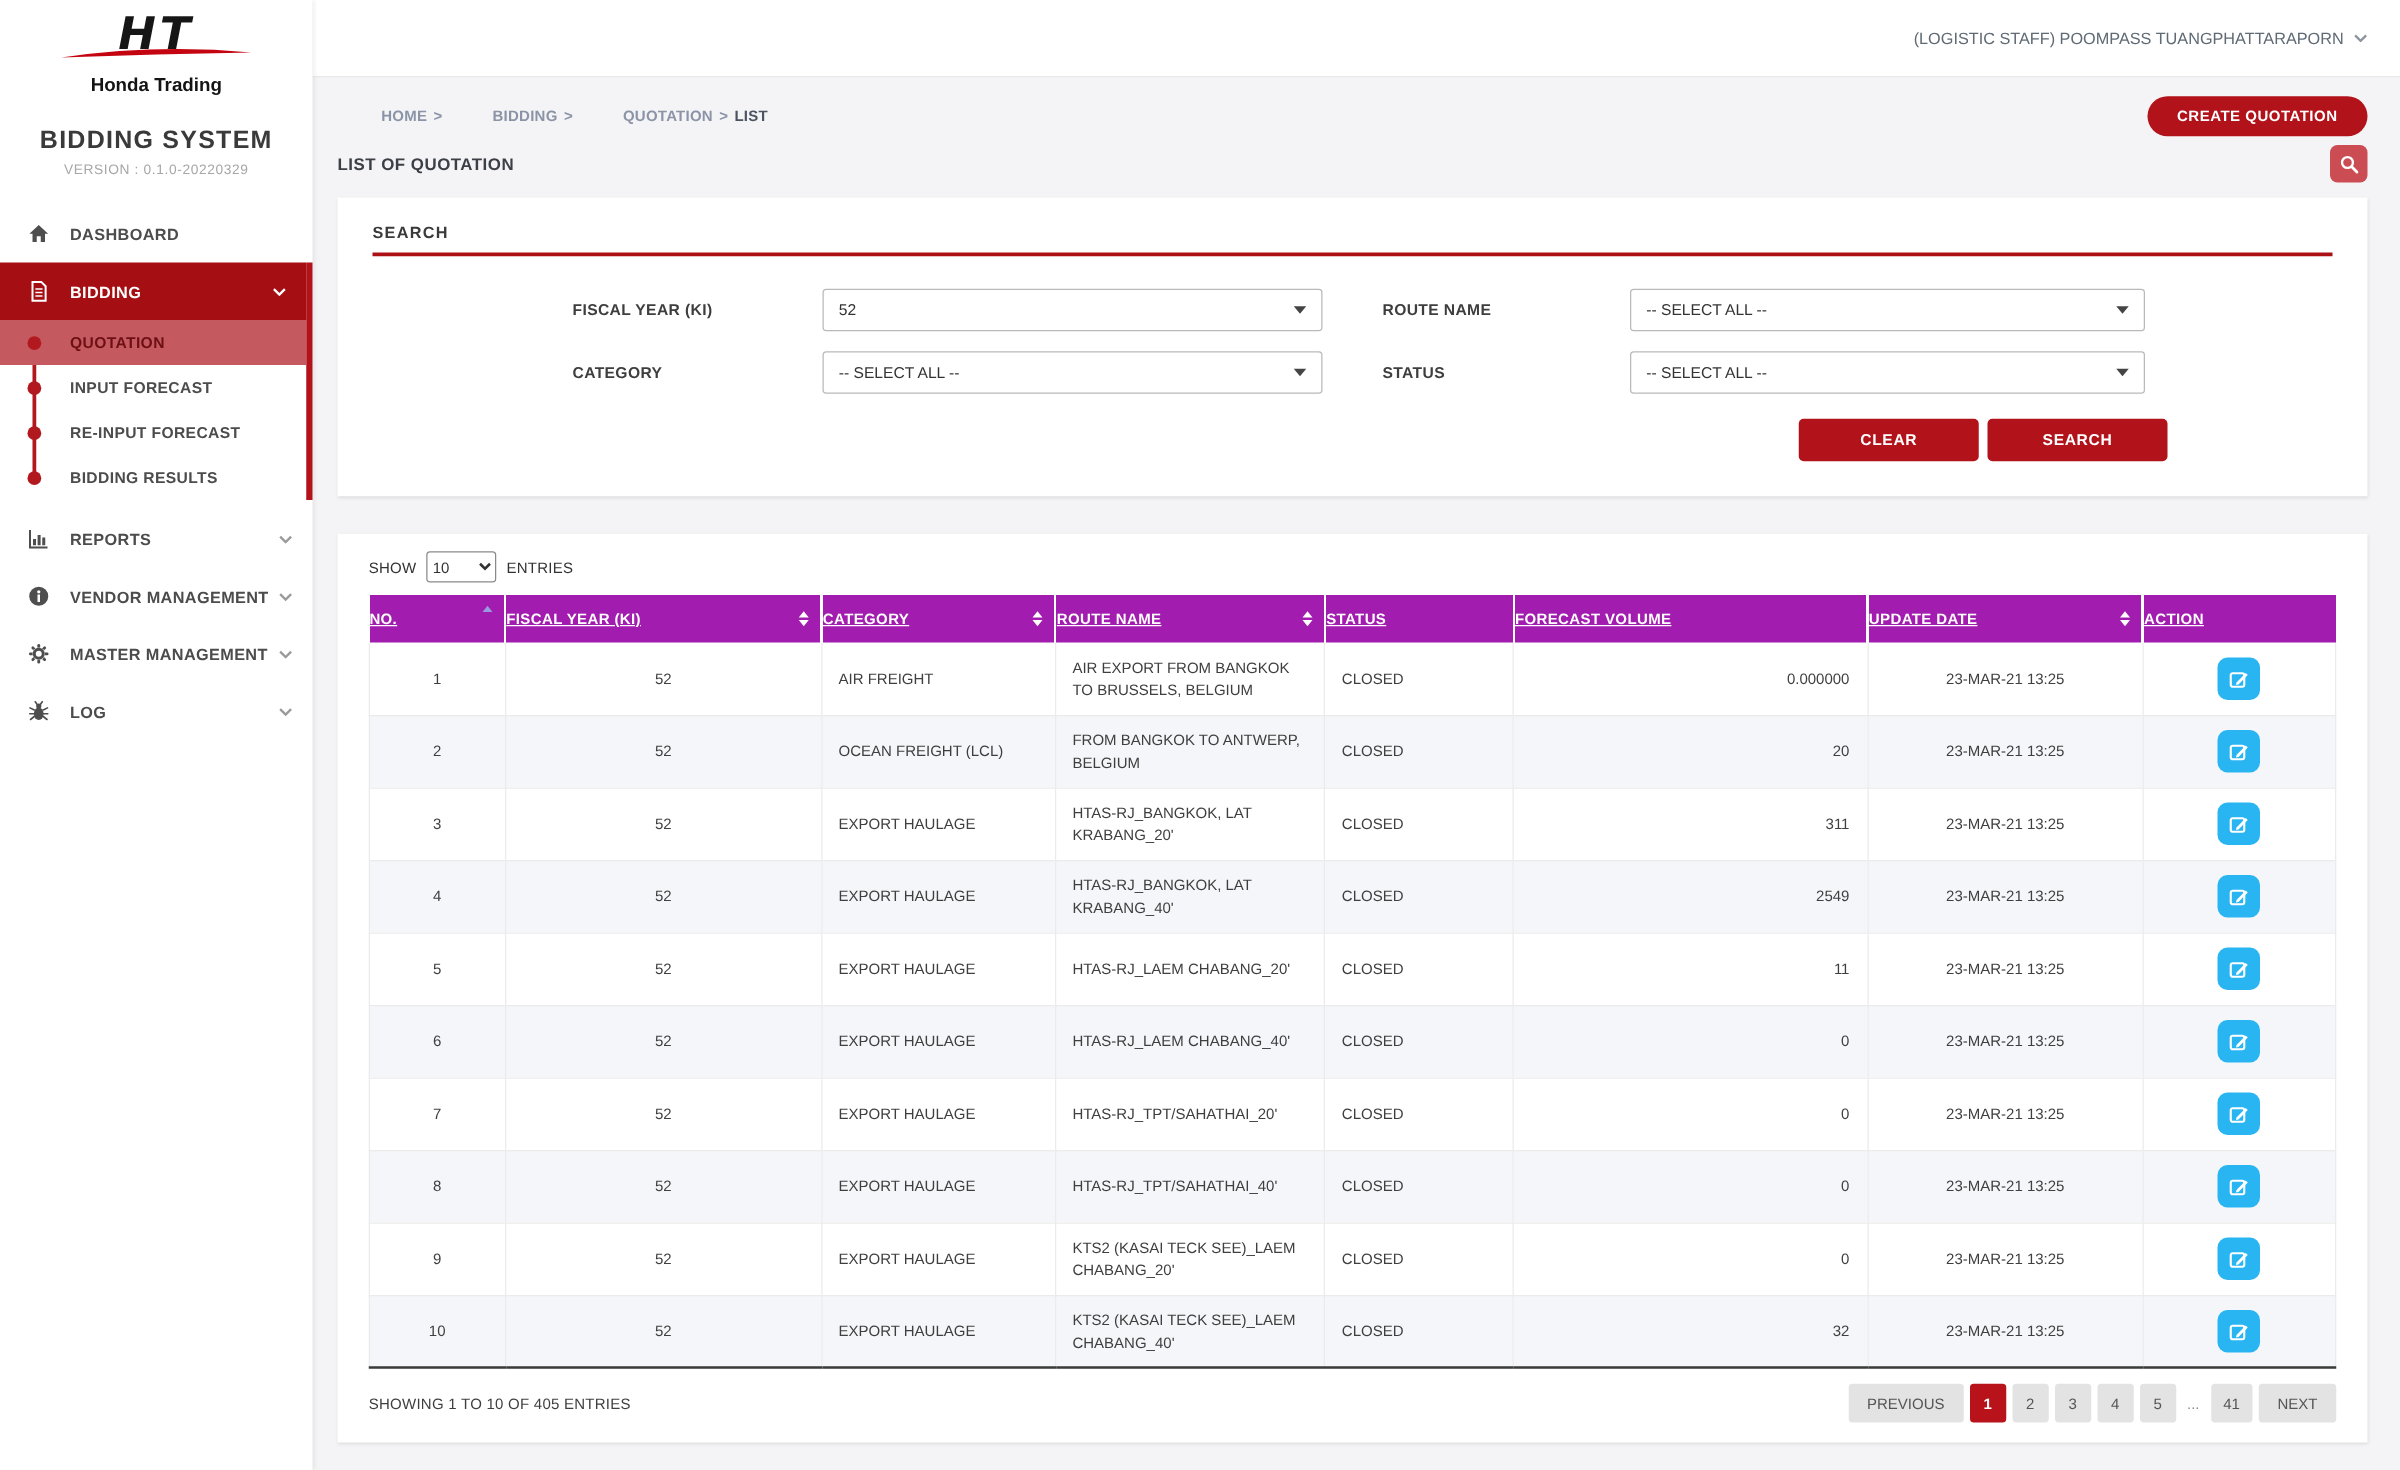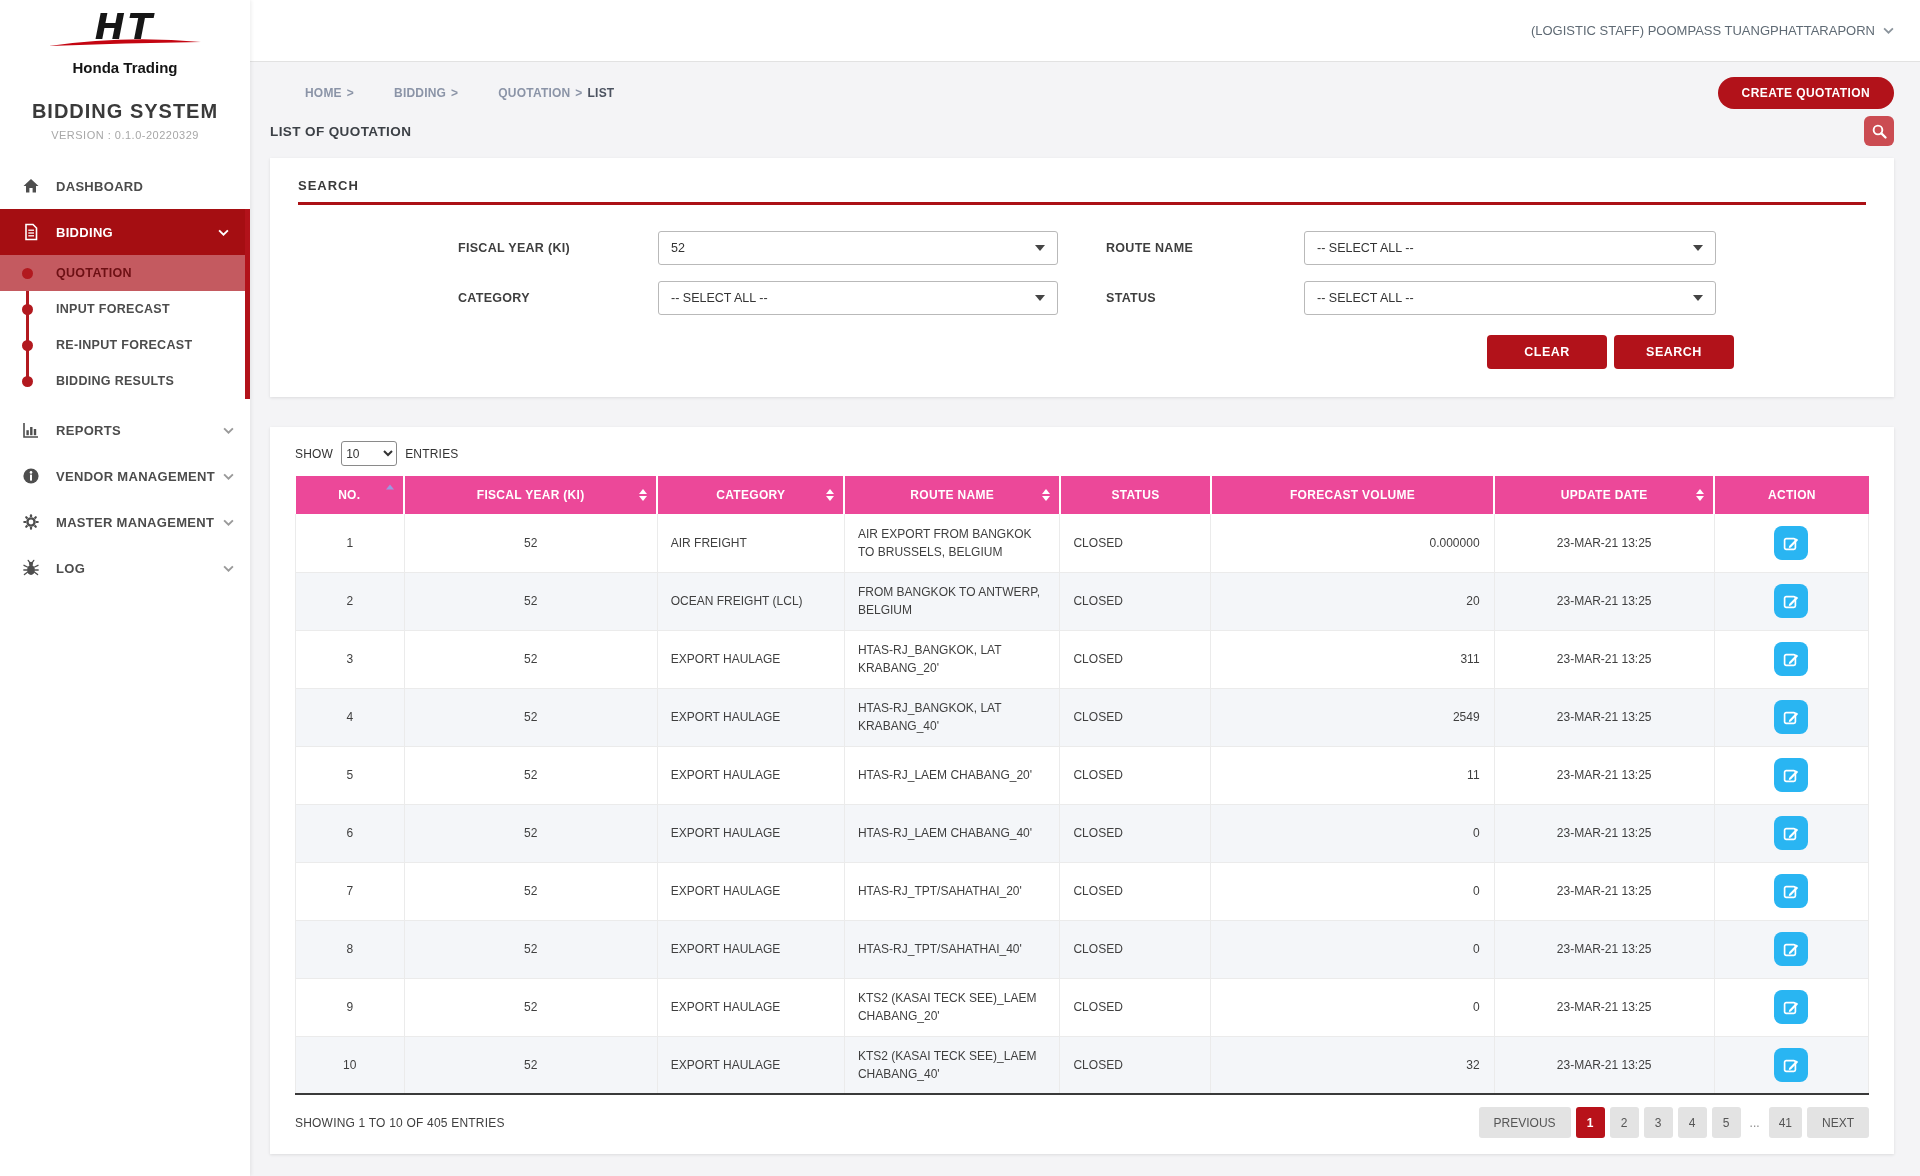--- a/index.html
+++ b/index.html
@@ -53,31 +53,31 @@
   .form-area { margin-top:26px; }
   .form-row { display:flex; align-items:center; margin-bottom:16px; }
   .flabel { font-size:12.5px; font-weight:bold; color:#3e3e3e; letter-spacing:.3px; }
   .l1 { margin-left:160px; width:200px; }
   .l2 { margin-left:48px;  width:198px; }
   .fselect { height:34px; border:1px solid #b9b9b9; border-radius:3px; background:#fff; display:flex;
              align-items:center; justify-content:space-between; padding:0 12px; font-size:12.5px; color:#333; cursor:pointer; }
   .f1 { width:400px; } .f2 { width:412px; }
   .caret { width:0; height:0; border-left:5px solid transparent; border-right:5px solid transparent; border-top:6px solid #444; }
   .btns-row { display:flex; justify-content:flex-end; margin-top:20px; margin-right:132px; gap:7px; }
-  .btn-red { width:120px; height:34px; background:#b2121a; color:#fff; border:none; border-radius:4px;
+  .btn-red { width:144px; height:34px; background:#b2121a; color:#fff; border:none; border-radius:4px;
              font-family:inherit; font-size:12.5px; font-weight:bold; letter-spacing:.5px; cursor:pointer; }
 
   .table-card { margin-top:30px; padding:14px 25px 16px 25px; }
   .show-row { display:flex; align-items:center; gap:8px; font-size:12px; color:#333; margin-bottom:10px; letter-spacing:.2px; }
   .show-select { height:25px; width:56px; border:1px solid #8a8a8a; border-radius:3px; font-family:inherit;
                  font-size:12px; color:#333; background:#fff; }
 
   table { width:100%; border-collapse:collapse; table-layout:fixed; }
-  thead th { background:#ec4899; color:#fff; font-size:12px; font-weight:bold; letter-spacing:.3px;
-             height:38px; text-align:center; position:relative; border-right:2px solid #fff; cursor:pointer; }
+  thead th { background:#a21caf; color:#fff; font-size:12px; font-weight:bold; letter-spacing:.3px;
+             height:38px; text-align:left; position:relative; border-right:2px solid #fff; cursor:pointer;text-decoration:underline; }
   thead th:last-child { border-right:none; }
   .sort { position:absolute; right:9px; top:50%; transform:translateY(-50%); display:flex; flex-direction:column; gap:2px; }
   .tri { width:0; height:0; border-left:4px solid transparent; border-right:4px solid transparent; }
   .tri.up { border-bottom:5px solid #fff; }
   .tri.down { border-top:5px solid #fff; }
   .sort.asc-active { top:11px; }
   .sort.asc-active .tri.up { border-bottom-color:#9a9ae0; }
   tbody td { height:58px; font-size:12px; color:#3f3f3f; border-bottom:1px solid #ebebeb; border-right:1px solid #ebebeb;
              background:#fff; padding:4px 10px; line-height:1.5; }
   tbody td:first-child { border-left:1px solid #ebebeb; }

